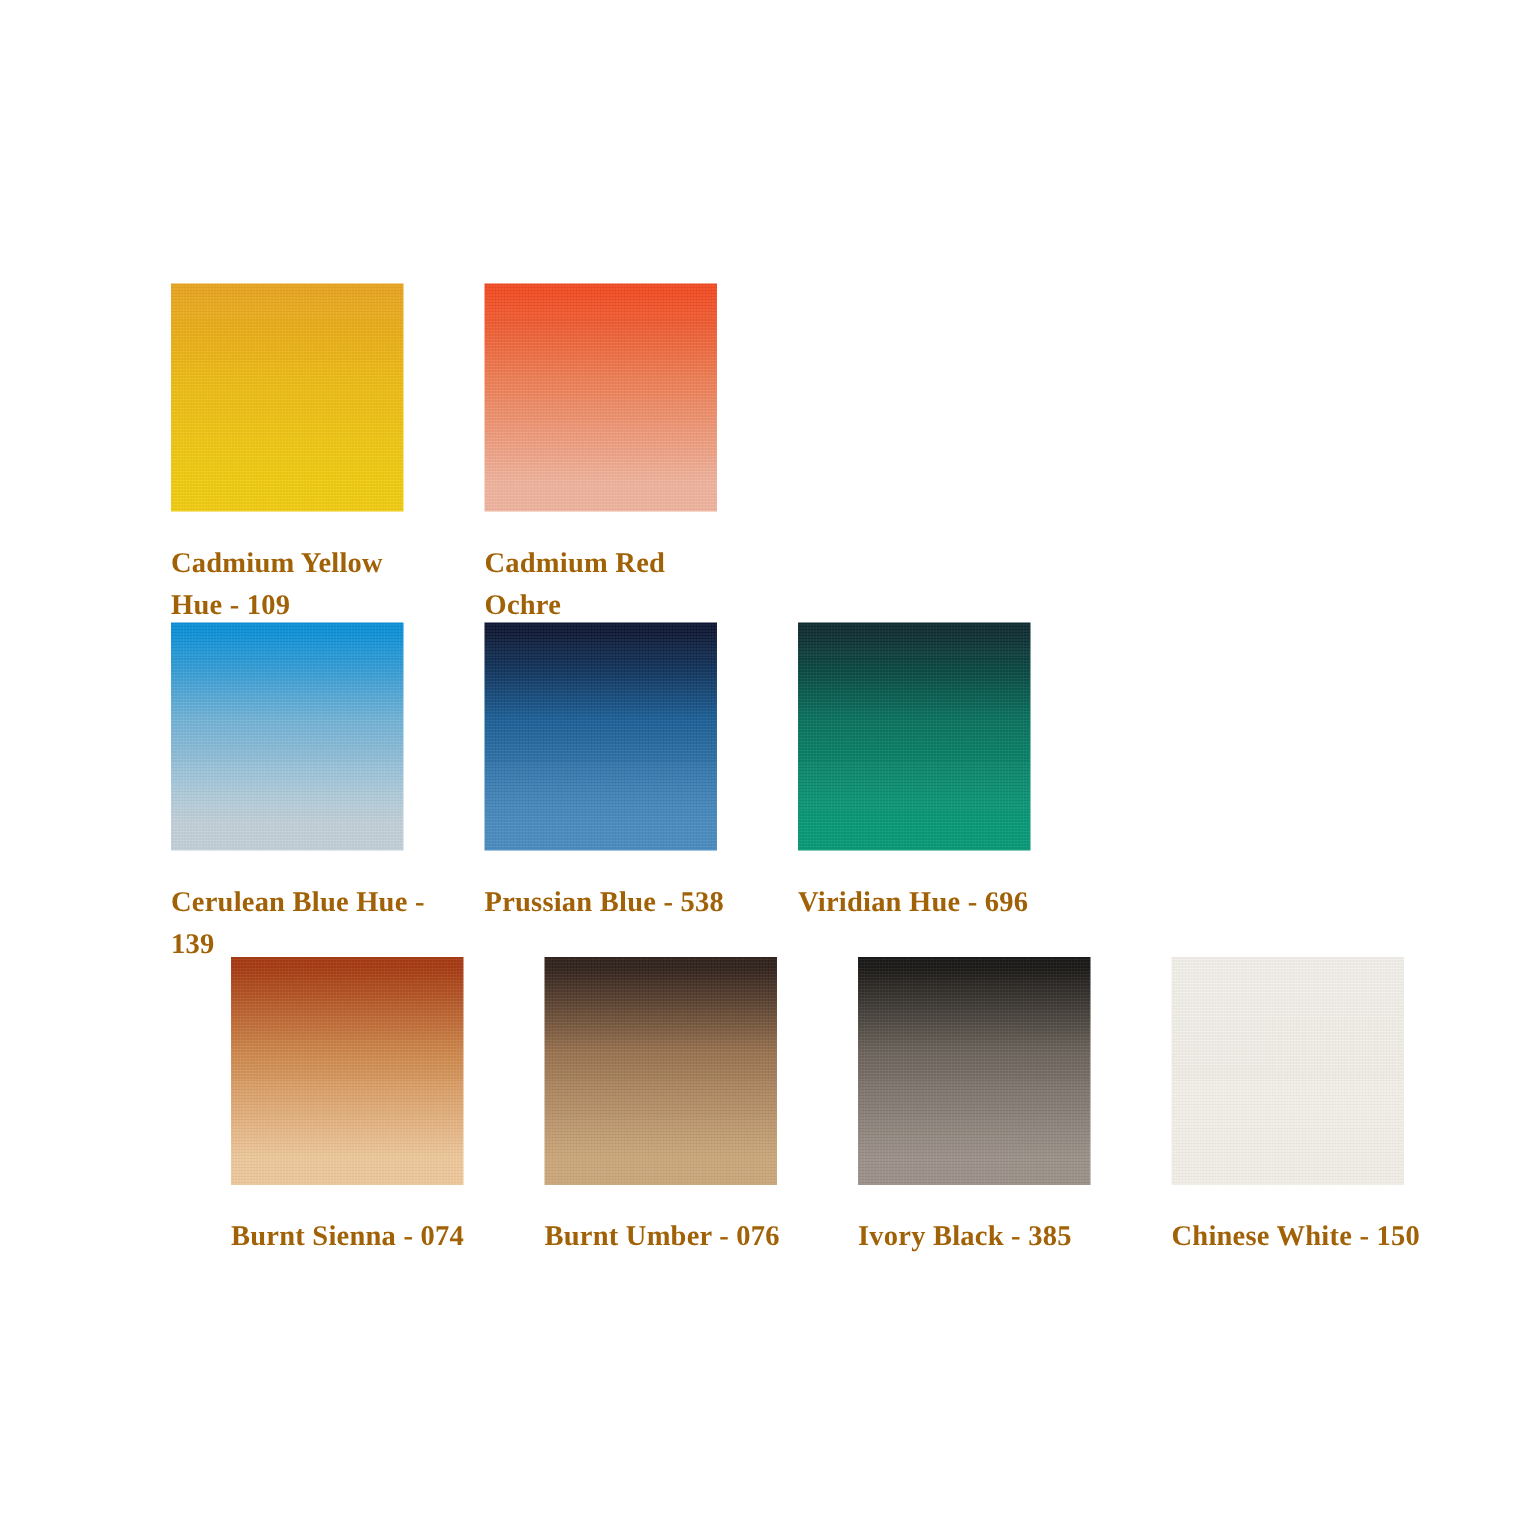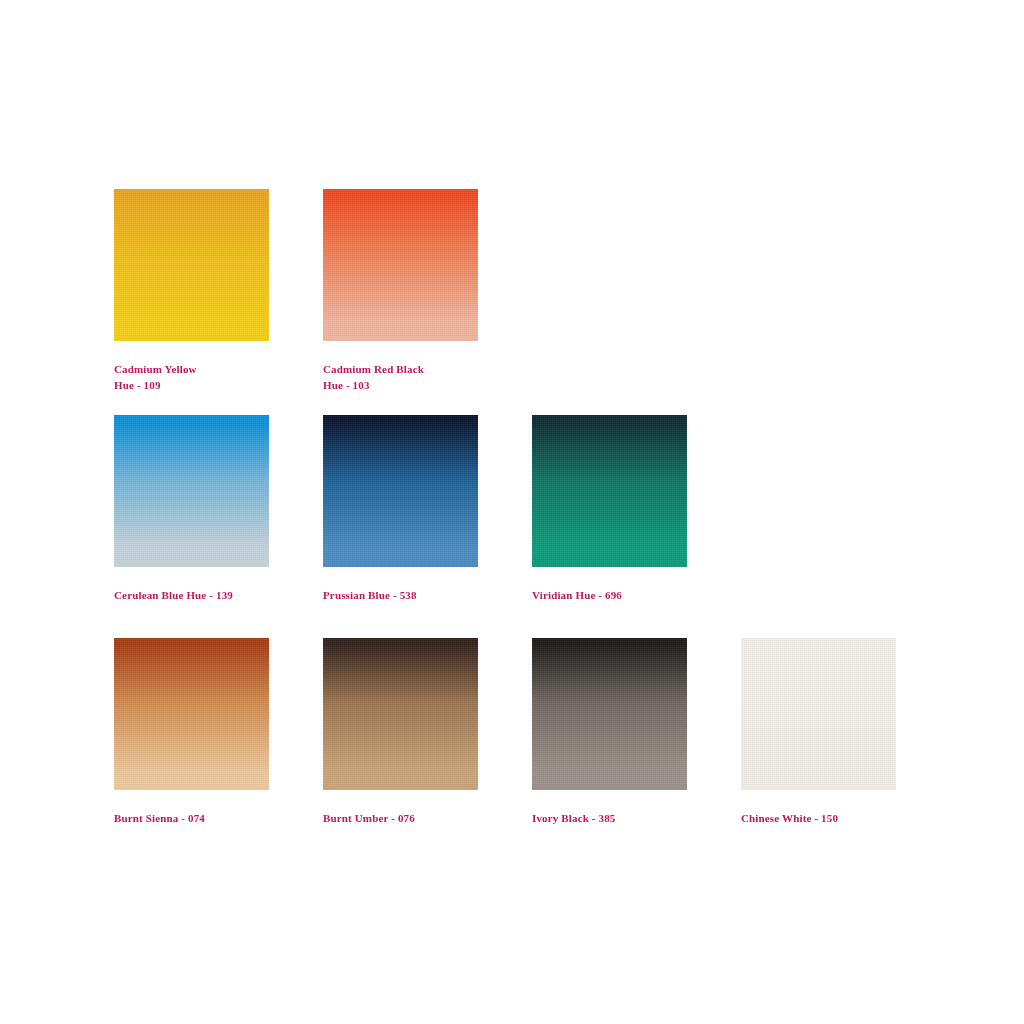--- a/index.html
+++ b/index.html
@@ -64,24 +64,24 @@
       repeating-linear-gradient(90deg,
         rgba(255,255,255,0.22) 0px,
         rgba(255,255,255,0.22) 1px,
         rgba(0,0,0,0.12) 1px,
         rgba(0,0,0,0.12) 2px);
   }
 
   .swatch-label {
     margin-top: 21px;
     font-family: "Liberation Serif", "DejaVu Serif", serif;
-    font-size: 11px;
+    font-size: 19px;
     font-weight: bold;
     line-height: 1.45;
-    color: #be185d;
+    color: #a16207;
     letter-spacing: 0.15px;
     width: 175px;
   }
 </style>
 </head>
 <body style="background: rgb(255, 255, 255);">
 
 <div id="swatch-chart">
 
   <div class="swatch-grid row-1" style="top:189px;">
@@ -89,21 +89,21 @@
       <div class="swatch-chip" style="background: linear-gradient(rgb(232, 165, 30) 0%, rgb(232, 165, 30) 4%, rgb(239, 189, 24) 42%, rgb(242, 206, 20) 88%, rgb(242, 206, 20) 100%);"></div>
       <div class="swatch-label">
         <span>Cadmium Yellow</span><br>
         <span>Hue - 109</span>
       </div>
     </div>
 
     <div class="swatch-cell">
       <div class="swatch-chip" style="background: linear-gradient(rgb(240, 73, 31) 0%, rgb(240, 73, 31) 4%, rgb(238, 127, 85) 42%, rgb(240, 180, 158) 88%, rgb(240, 180, 158) 100%);"></div>
       <div class="swatch-label">
-        <span>Cadmium Red Black</span><br>
+        <span>Cadmium Red Ochre</span><br>
         <span>Hue - 103</span>
       </div>
     </div>
 
 
   </div>
 
   <div class="swatch-grid row-2" style="top:415px;">
     <div class="swatch-cell">
       <div class="swatch-chip" style="background: linear-gradient(rgb(10, 143, 214) 0%, rgb(10, 143, 214) 4%, rgb(115, 180, 216) 42%, rgb(196, 210, 218) 88%, rgb(196, 210, 218) 100%);"></div>
@@ -121,21 +121,21 @@
 
     <div class="swatch-cell">
       <div class="swatch-chip" style="background: linear-gradient(rgb(13, 43, 48) 0%, rgb(13, 43, 48) 4%, rgb(12, 115, 96) 42%, rgb(10, 155, 120) 88%, rgb(10, 155, 120) 100%);"></div>
       <div class="swatch-label">
         <span>Viridian Hue - 696</span>
       </div>
     </div>
 
   </div>
 
-  <div class="swatch-grid row-3" style="top:638px;">
+  <div class="swatch-grid row-3" style="top:638px;margin-left:40px;">
     <div class="swatch-cell">
       <div class="swatch-chip" style="background: linear-gradient(rgb(168, 60, 20) 0%, rgb(168, 60, 20) 4%, rgb(208, 138, 78) 42%, rgb(237, 199, 154) 88%, rgb(237, 199, 154) 100%);"></div>
       <div class="swatch-label">
         <span>Burnt Sienna - 074</span>
       </div>
     </div>
 
     <div class="swatch-cell">
       <div class="swatch-chip" style="background: linear-gradient(rgb(48, 33, 28) 0%, rgb(48, 33, 28) 4%, rgb(154, 115, 80) 42%, rgb(201, 165, 120) 88%, rgb(201, 165, 120) 100%);"></div>
       <div class="swatch-label">

